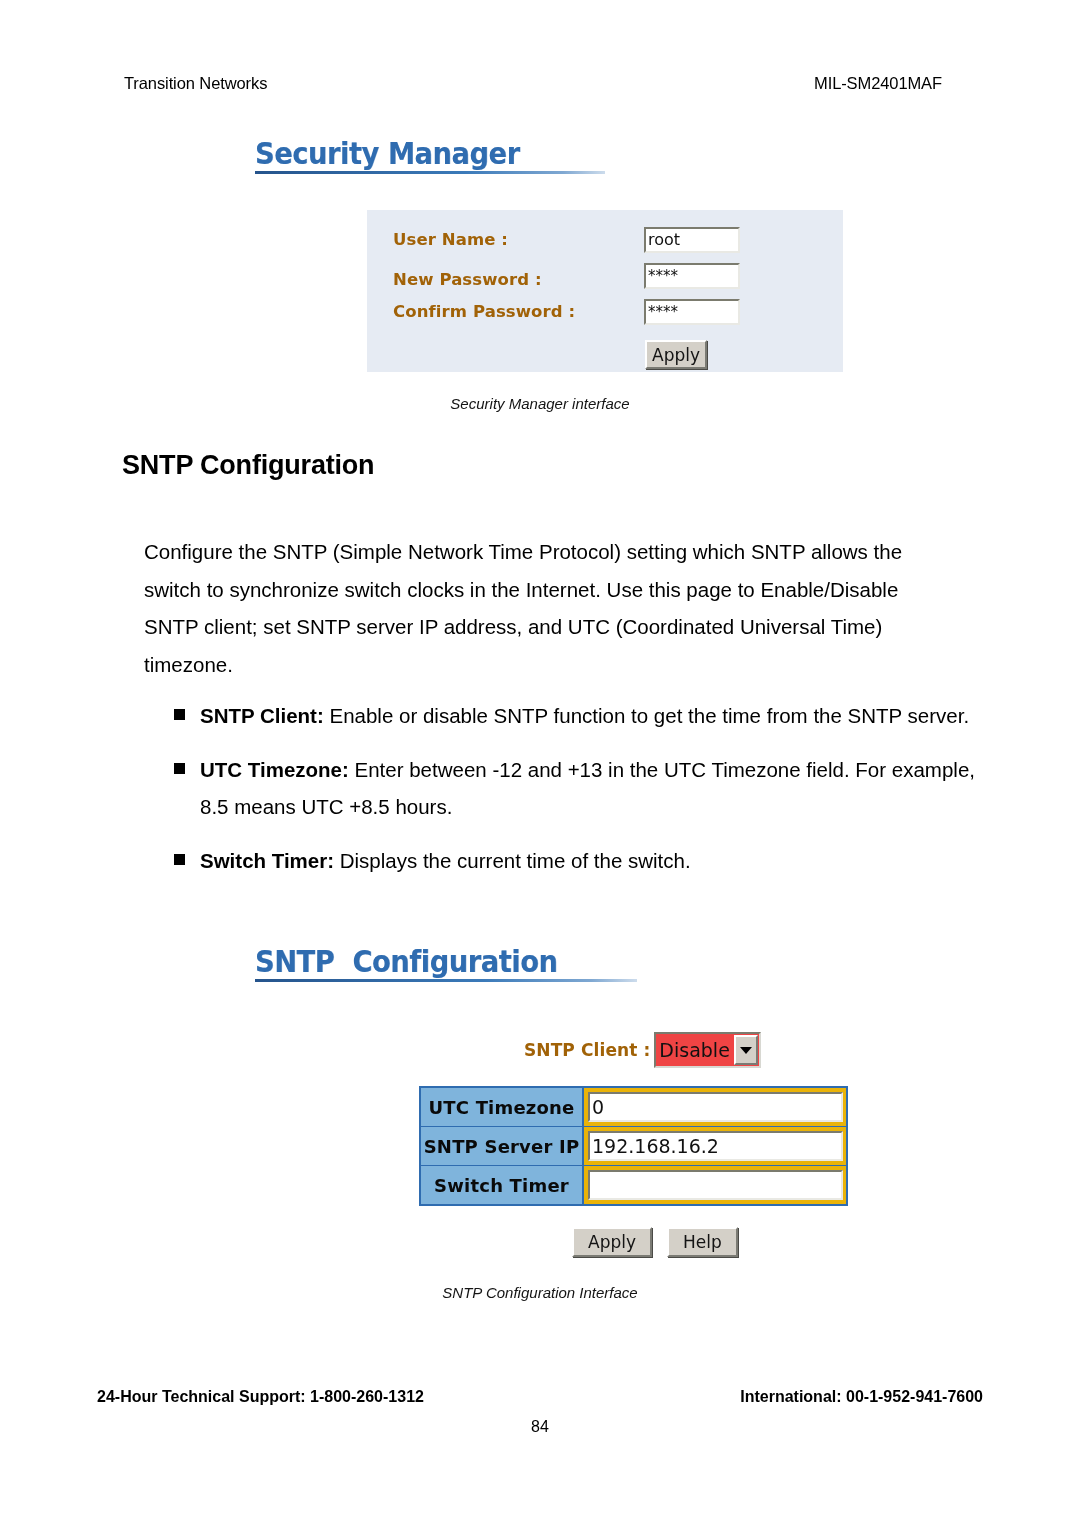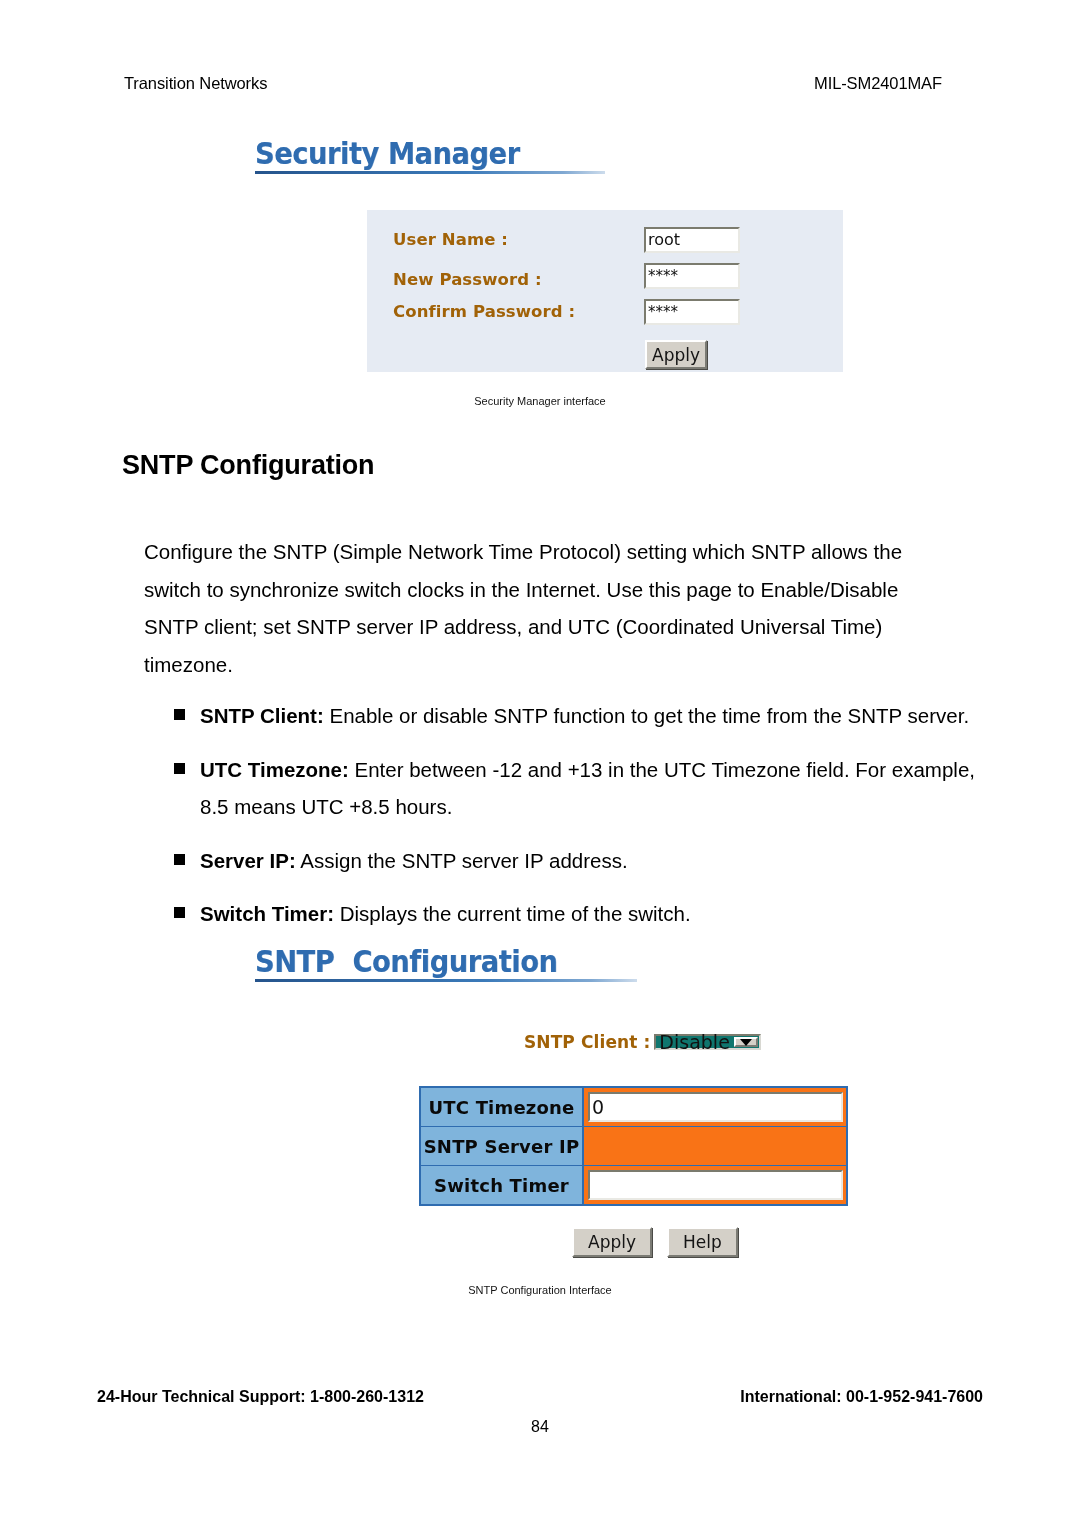--- a/index.html
+++ b/index.html
@@ -127,22 +127,23 @@
     top: 340px;
     width: 62px;
     height: 29px;
   }
 
   
   .caption {
     position: absolute;
     width: 100%;
     text-align: center;
-    font-size: 11px;
+    font-size: 15px;
     color: #141414;
+    font-style: italic;
   }
   #caption-security { top: 395px; }
   #caption-sntp { top: 1284px; }
 
   
   .section-h {
     position: absolute;
     left: 122px;
     top: 450px;
     font-size: 27px;
@@ -190,22 +191,22 @@
   #sntp-client-row {
     position: absolute;
     left: 524px;
     top: 1032px;
     display: flex;
     align-items: center;
     gap: 4px;
   }
   #sntp-client-row .sm-label { font-size: 17px; }
   .winselect {
-    height: 16px;
-    background: #0f766e;
+    height: 36px;
+    background: #ef4444;
     border-top: 2px solid #7b7b6e;
     border-left: 2px solid #7b7b6e;
     border-right: 2px solid #d8d8d2;
     border-bottom: 2px solid #d8d8d2;
     display: flex;
     align-items: stretch;
     box-sizing: border-box;
   }
   .winselect .sel-value {
     font-family: "DejaVu Sans", sans-serif;
@@ -237,21 +238,21 @@
   }
 
   
   #sntp-table {
     position: absolute;
     left: 419px;
     top: 1086px;
     width: 429px;
     border: 2px solid #2f6cb0;
     box-sizing: border-box;
-    background: #f97316;
+    background: #eab308;
   }
   .st-row {
     display: flex;
     align-items: stretch;
     height: 38px;
     border-bottom: 1px solid #2f6cb0;
   }
   .st-row:last-child { border-bottom: none; }
   .st-label {
     width: 163px;
@@ -355,24 +356,20 @@
 </div>
 
 <div class="bullets">
   <div class="bullet-item">
     <span class="bullet-mark"></span>
     <span class="bullet-term">SNTP Client:</span><span> Enable or disable SNTP function to get the time from the SNTP server.</span>
   </div>
   <div class="bullet-item">
     <span class="bullet-mark"></span>
     <span class="bullet-term">UTC Timezone:</span><span> Enter between -12 and +13 in the UTC Timezone field. For example, 8.5 means UTC +8.5 hours.</span>
-  </div>
-  <div class="bullet-item">
-    <span class="bullet-mark"></span>
-    <span class="bullet-term">Server IP:</span><span> Assign the SNTP server IP address.</span>
   </div>
   <div class="bullet-item">
     <span class="bullet-mark"></span>
     <span class="bullet-term">Switch Timer:</span><span> Displays the current time of the switch.</span>
   </div>
 </div>
 
 <div class="banner" id="banner-sntp">
   <div class="btitle">SNTP  Configuration</div>
   <div class="brule"></div>
@@ -390,20 +387,23 @@
 
 <div id="sntp-table">
   <div class="st-row">
     <div class="st-label">UTC Timezone</div>
     <div class="st-field">
       <div class="winput">0</div>
     </div>
   </div>
   <div class="st-row">
     <div class="st-label">SNTP Server IP</div>
+    <div class="st-field">
+      <div class="winput">192.168.16.2</div>
+    </div>
   </div>
   <div class="st-row">
     <div class="st-label">Switch Timer</div>
     <div class="st-field">
       <div class="winput"></div>
     </div>
   </div>
 </div>
 
 <div id="sntp-buttons">

